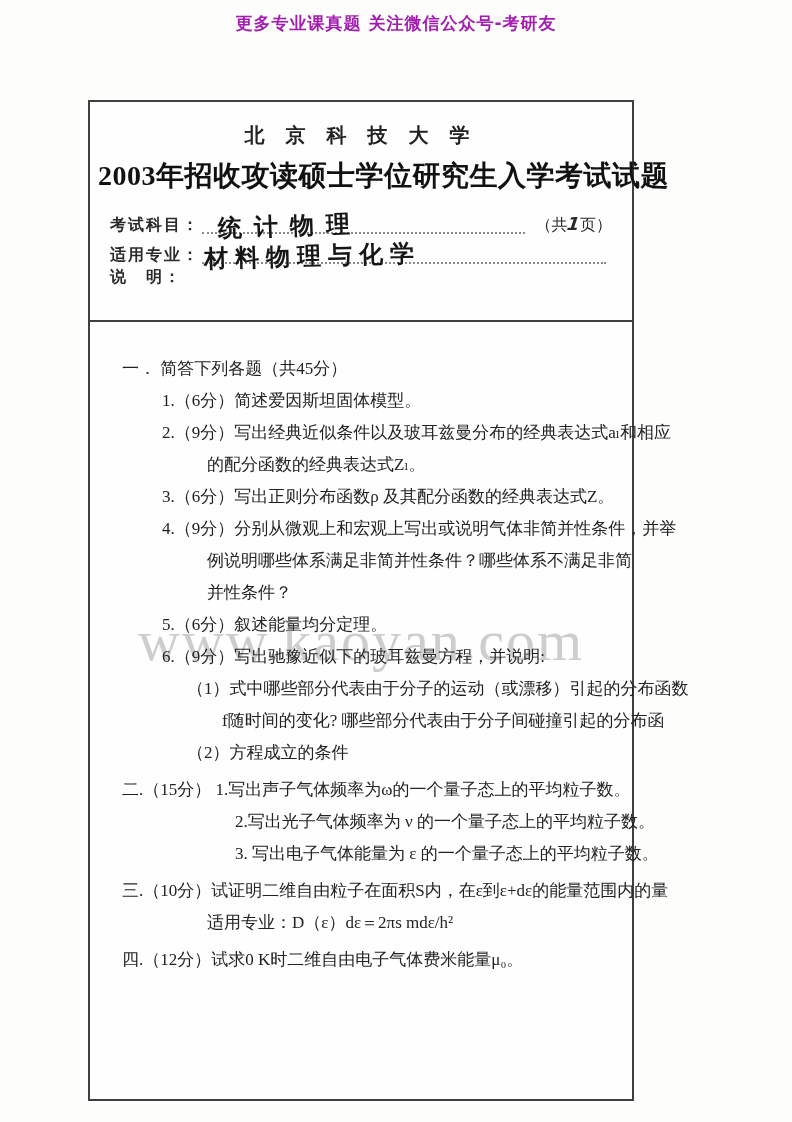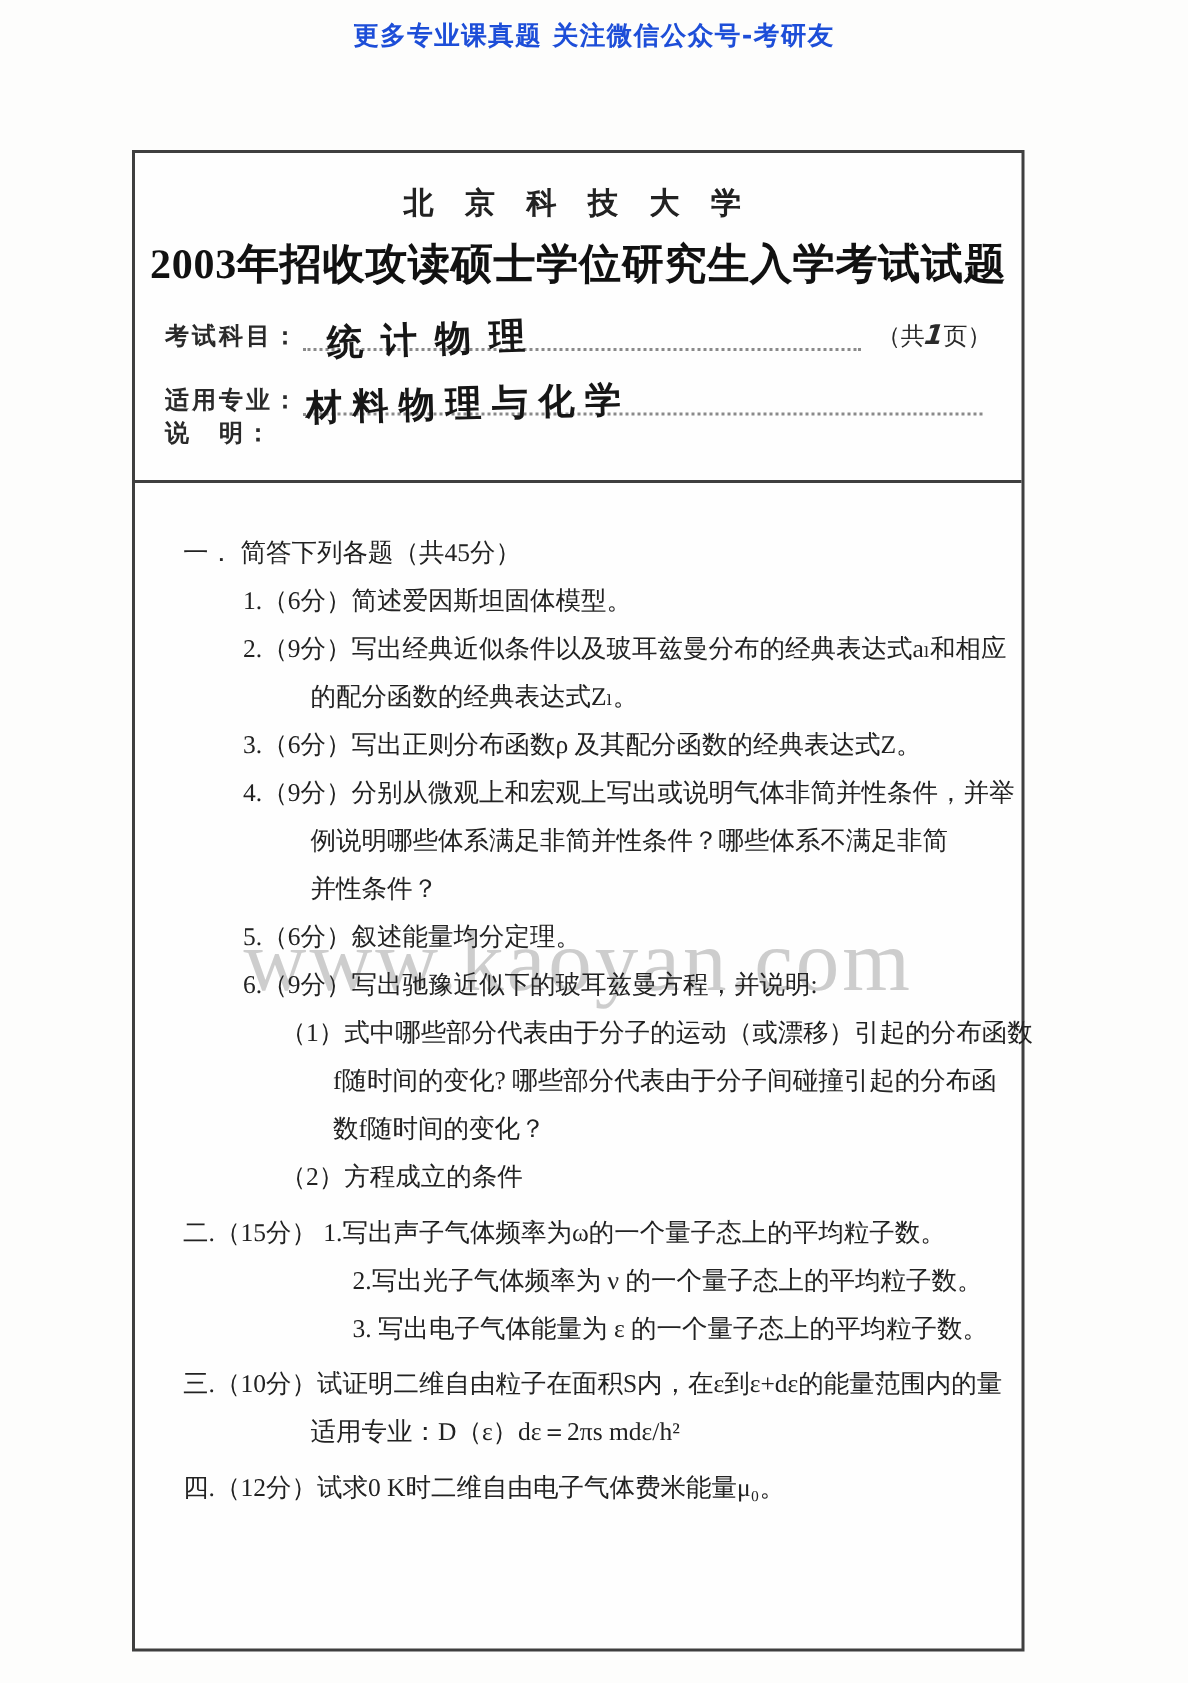--- a/index.html
+++ b/index.html
@@ -5,39 +5,39 @@
   html,body{margin:0;padding:0;}
   body{
     width:792px;height:1122px;position:relative;
     background:#fdfdfc;
     font-family:"Liberation Serif","DejaVu Serif",serif;
     color:#1e1e1e;overflow:hidden;
   }
   .banner{
     position:absolute;top:12px;left:0;width:100%;
     text-align:center;font-family:"DejaVu Sans","Liberation Sans",sans-serif;
-    font-weight:bold;font-size:17px;color:#1d4ed8;letter-spacing:1px;
+    font-weight:bold;font-size:17px;color:#a21caf;letter-spacing:1px;
   }
   .exam-box{
-    position:absolute;left:88px;top:100px;width:595px;height:1001px;
+    position:absolute;left:88px;top:100px;width:546px;height:1001px;
     border:2px solid #3f3f3f;box-sizing:border-box;
     padding:20px 20px 0;background:#fefefe;
   }
   .university{
     text-align:center;font-size:20px;font-weight:600;letter-spacing:8px;color:#222;
   }
   .title{
     text-align:center;font-size:28px;font-weight:700;margin:8px -12px 0;
     white-space:nowrap;letter-spacing:0.5px;color:#111;
   }
   .field-row{
     display:flex;align-items:flex-end;font-size:16px;line-height:22px;color:#2a2a2a;
   }
   .row-subject{margin-top:15px;}
-  .row-major{margin-top:17px;}
+  .row-major{margin-top:4px;}
   .row-notes{text-align:center;}
   .f-label{white-space:nowrap;letter-spacing:2px;font-weight:bold;}
   .dotline{
     flex:1;position:relative;border-bottom:2px dotted #8a8a8a;height:22px;margin:0 6px 2px 2px;
   }
   .handwriting{
     position:absolute;bottom:-5px;font-family:"DejaVu Sans","Liberation Sans",sans-serif;
     font-weight:700;color:#161616;white-space:nowrap;
   }
   .hw-subject{left:16px;font-size:24px;letter-spacing:12px;transform:rotate(-2deg);}
@@ -107,21 +107,20 @@
     <div class="qline i40">2.（9分）写出经典近似条件以及玻耳兹曼分布的经典表达式aₗ和相应</div>
     <div class="qline i85">的配分函数的经典表达式Zₗ。</div>
     <div class="qline i40">3.（6分）写出正则分布函数ρ 及其配分函数的经典表达式Z。</div>
     <div class="qline i40">4.（9分）分别从微观上和宏观上写出或说明气体非简并性条件，并举</div>
     <div class="qline i85">例说明哪些体系满足非简并性条件？哪些体系不满足非简</div>
     <div class="qline i85">并性条件？</div>
     <div class="qline i40">5.（6分）叙述能量均分定理。</div>
     <div class="qline i40">6.（9分）写出驰豫近似下的玻耳兹曼方程，并说明:</div>
     <div class="qline i65">（1）式中哪些部分代表由于分子的运动（或漂移）引起的分布函数</div>
     <div class="qline i100">f随时间的变化? 哪些部分代表由于分子间碰撞引起的分布函</div>
-    <div class="qline i100">数f随时间的变化？</div>
     <div class="qline i65">（2）方程成立的条件</div>
     <div class="qline gap">二.（15分）  1.写出声子气体频率为ω的一个量子态上的平均粒子数。</div>
     <div class="qline i113">2.写出光子气体频率为 ν 的一个量子态上的平均粒子数。</div>
     <div class="qline i113">3.  写出电子气体能量为 ε 的一个量子态上的平均粒子数。</div>
     <div class="qline gap">三.（10分）试证明二维自由粒子在面积S内，在ε到ε+dε的能量范围内的量</div>
     <div class="qline i85">适用专业：D（ε）dε＝2πs mdε/h²</div>
     <div class="qline gap">四.（12分）试求0 K时二维自由电子气体费米能量μ₀。</div>
   </div>
 
 </div>

